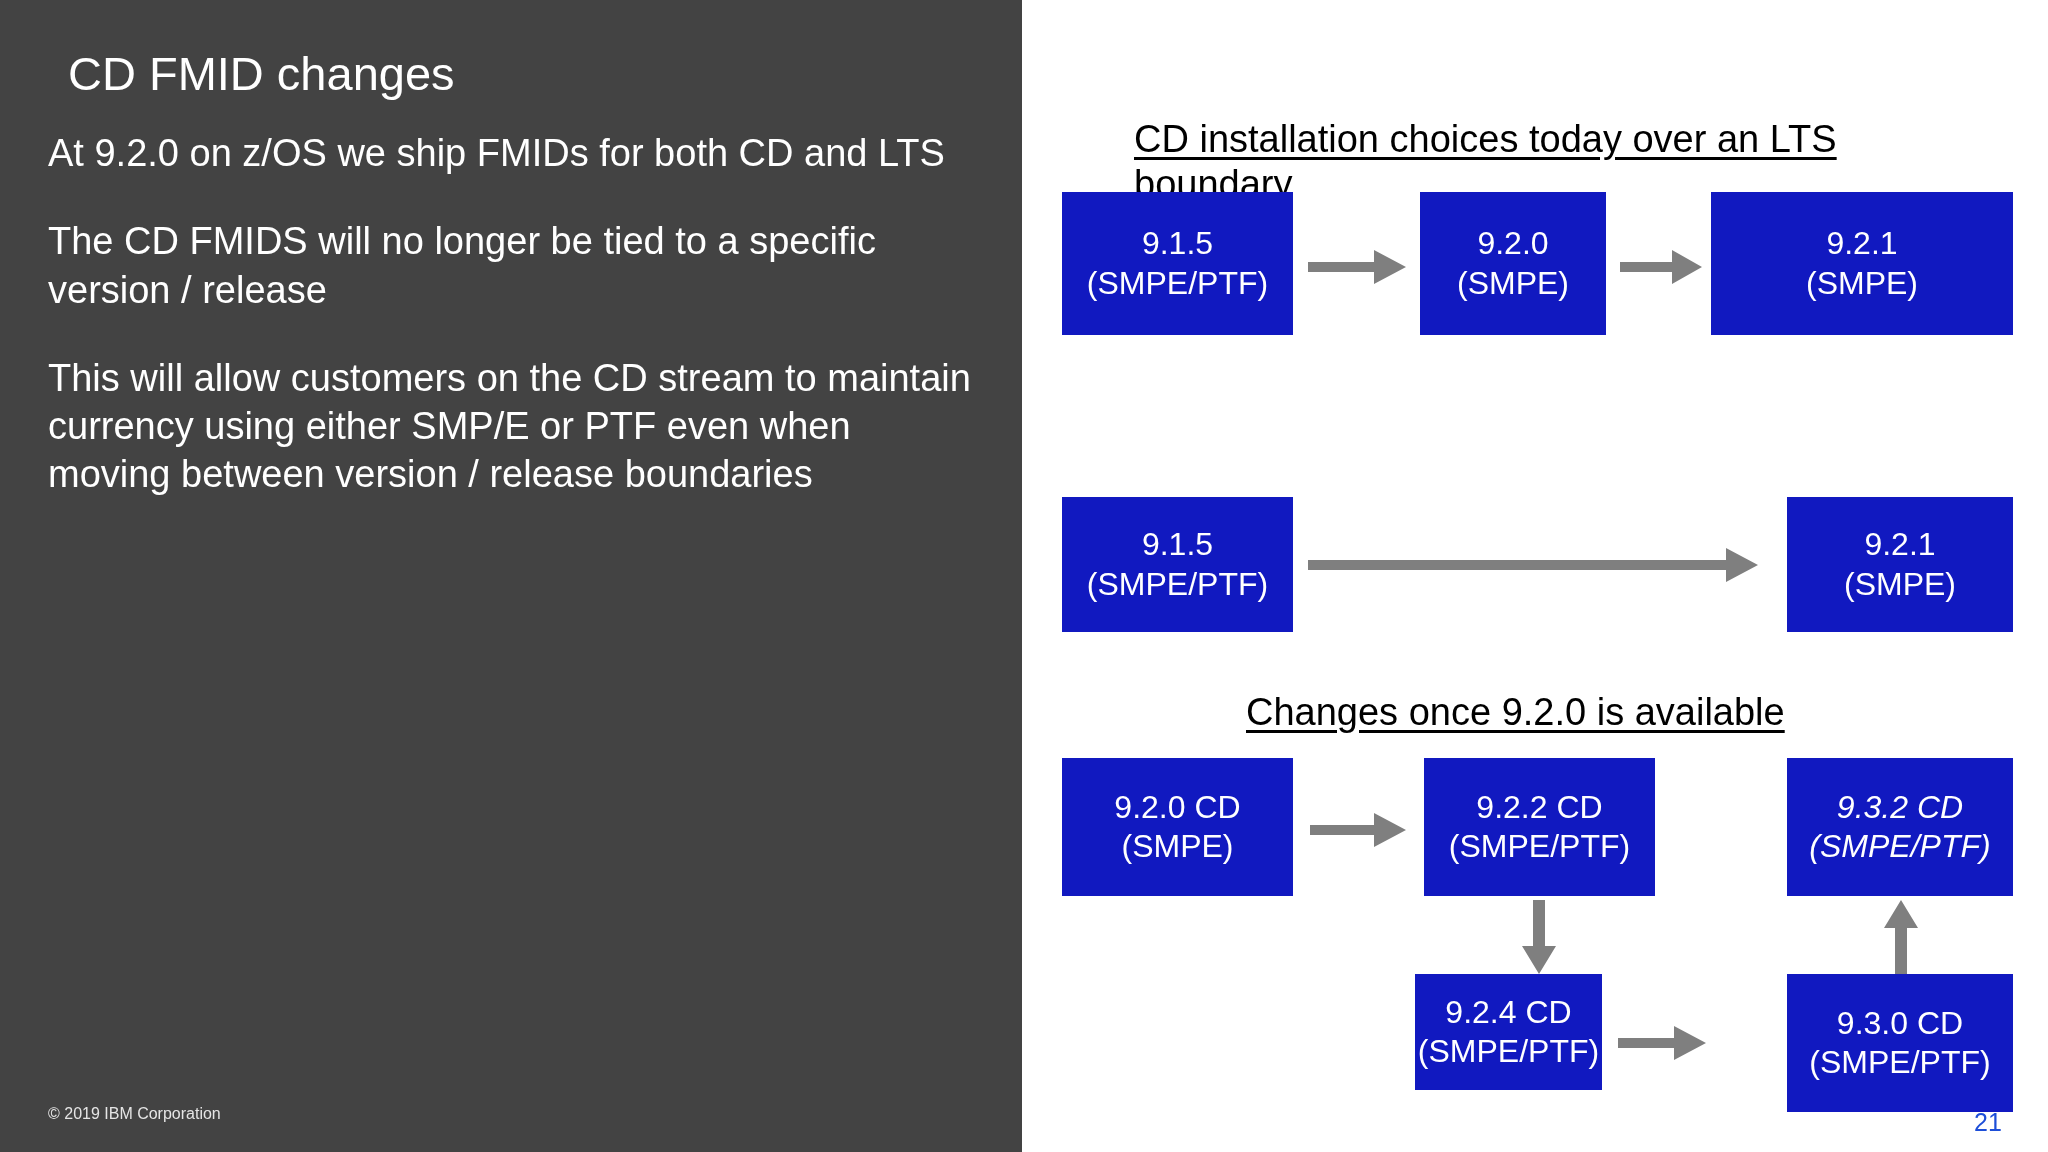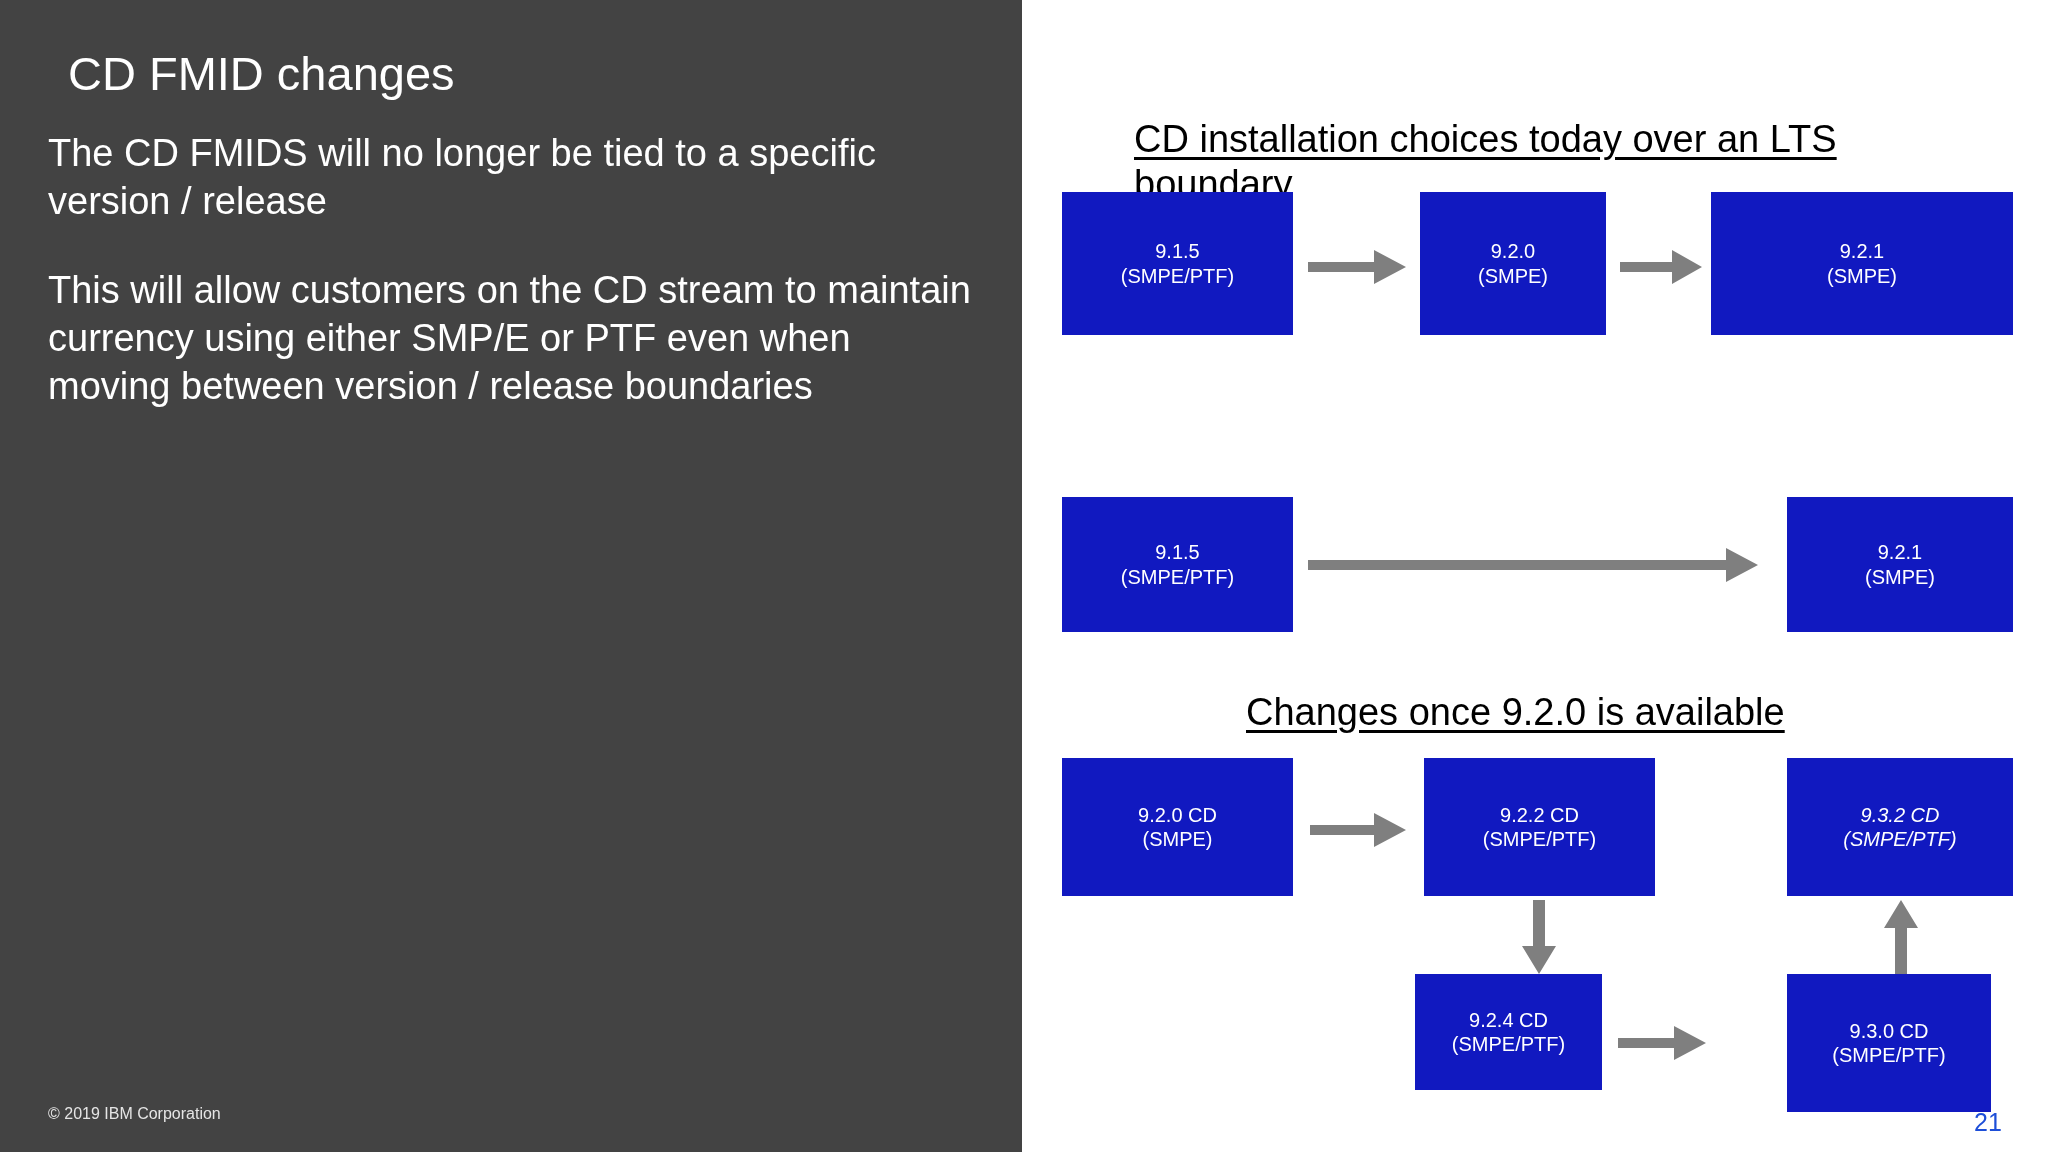--- a/index.html
+++ b/index.html
@@ -84,21 +84,21 @@
   #heading-changes {
     left: 1240px;
     top: 690px;
     white-space: nowrap;
     margin-left: 6px;
   }
   .node-box {
     position: absolute;
     background: #1119c0;
     color: #ffffff;
-    font-size: 20px;
+    font-size: 32px;
     line-height: 1.22;
     display: flex;
     flex-direction: column;
     align-items: center;
     justify-content: center;
     text-align: center;
     z-index: 3;
   }
   .node-line { display: block; }
   
@@ -124,20 +124,21 @@
 </head>
 <body>
 
 <div id="slide">
 
   <div id="left-panel">
 
     <div id="slide-title">CD FMID changes</div>
 
     <div id="body-text">
+      <p>At 9.2.0 on z/OS we ship FMIDs for both CD and LTS</p>
       <p>The CD FMIDS will no longer be tied to a specific version / release</p>
       <p>This will allow customers on the CD stream to maintain currency using either SMP/E or PTF even when moving between version / release boundaries</p>
     </div>
 
     <div id="copyright">© 2019 IBM Corporation</div>
   </div>
 
   <div id="right-panel"></div>
 
   <div class="diagram-heading" id="heading-today">CD installation choices today over an LTS boundary</div>
@@ -224,20 +225,20 @@
     <span class="node-line">9.2.4 CD</span>
     <span class="node-line">(SMPE/PTF)</span>
   </div>
 
   <div class="arrow-h" style="left:1618px; top:1026px; width:88px;">
     <svg viewBox="0 0 88 34" preserveAspectRatio="none">
       <path d="M0 12 L56 12 L56 0 L88 17 L56 34 L56 22 L0 22 Z" fill="#7f7f7f"></path>
     </svg>
   </div>
 
-  <div class="node-box" style="left:1787px; top:974px; width:204px; height:138px;align-items:center;">
+  <div class="node-box" style="left:1787px; top:974px; width:226px; height:138px;align-items:center;">
     <span class="node-line">9.3.0 CD</span>
     <span class="node-line">(SMPE/PTF)</span>
   </div>
 
   <div id="page-number">21</div>
 
 </div>
 
 </body></html>

